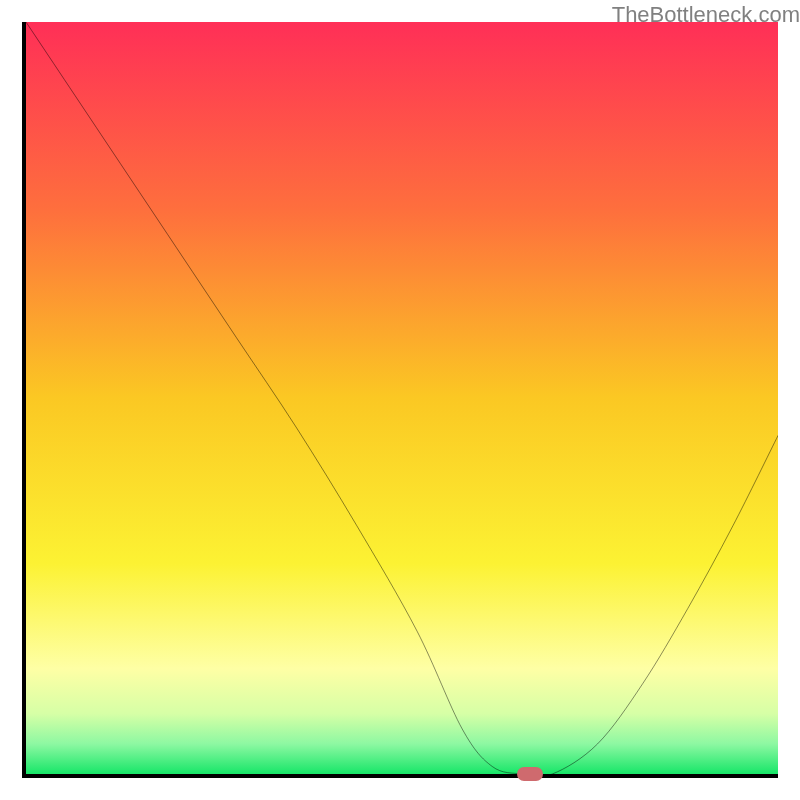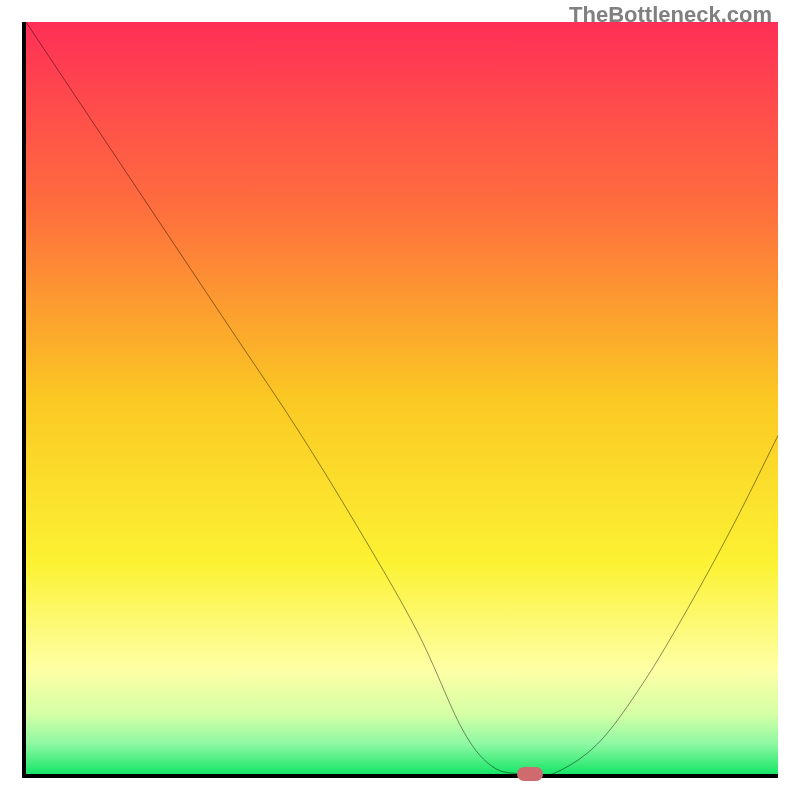--- a/index.html
+++ b/index.html
@@ -11,24 +11,24 @@
     overflow: hidden;
   }
   .container {
     position: relative;
     width: 800px;
     height: 800px;
   }
   .watermark {
     position: absolute;
     top: 2px;
-    right: 28px;
+    right: 0;
     font-family: Arial, Helvetica, sans-serif;
     font-size: 22px;
-    font-weight: 700;
+    font-weight: 400;
     color: #808080;
     z-index: 10;
     margin-left: 43px;
   }
   .plot-area {
     position: absolute;
     left: 22px;
     top: 22px;
     width: 756px;
     height: 756px;

